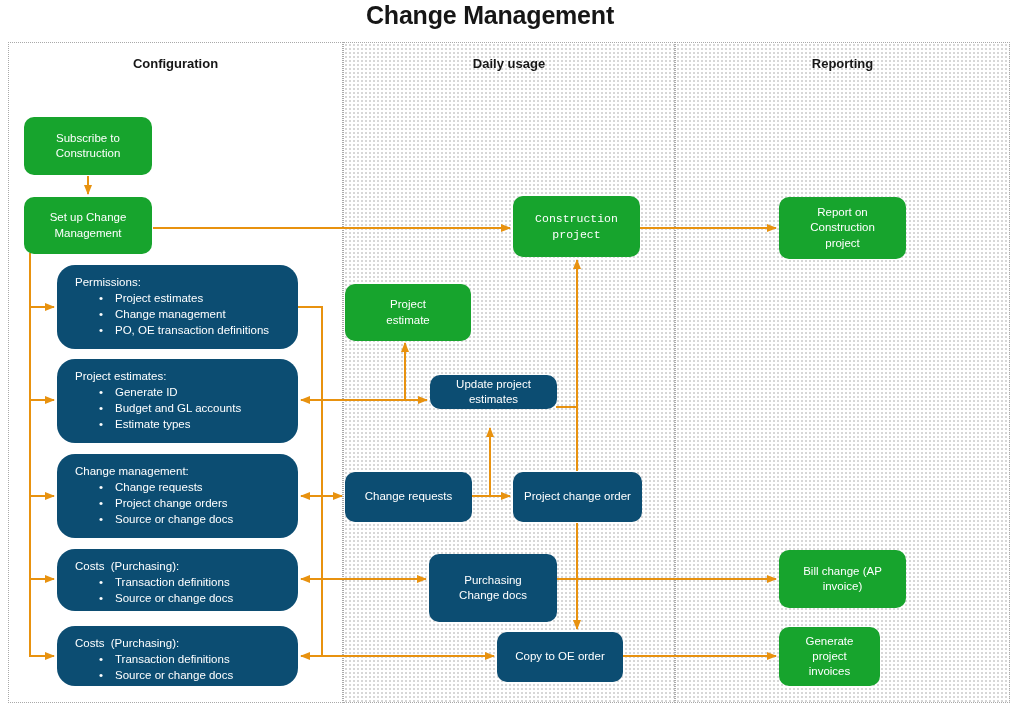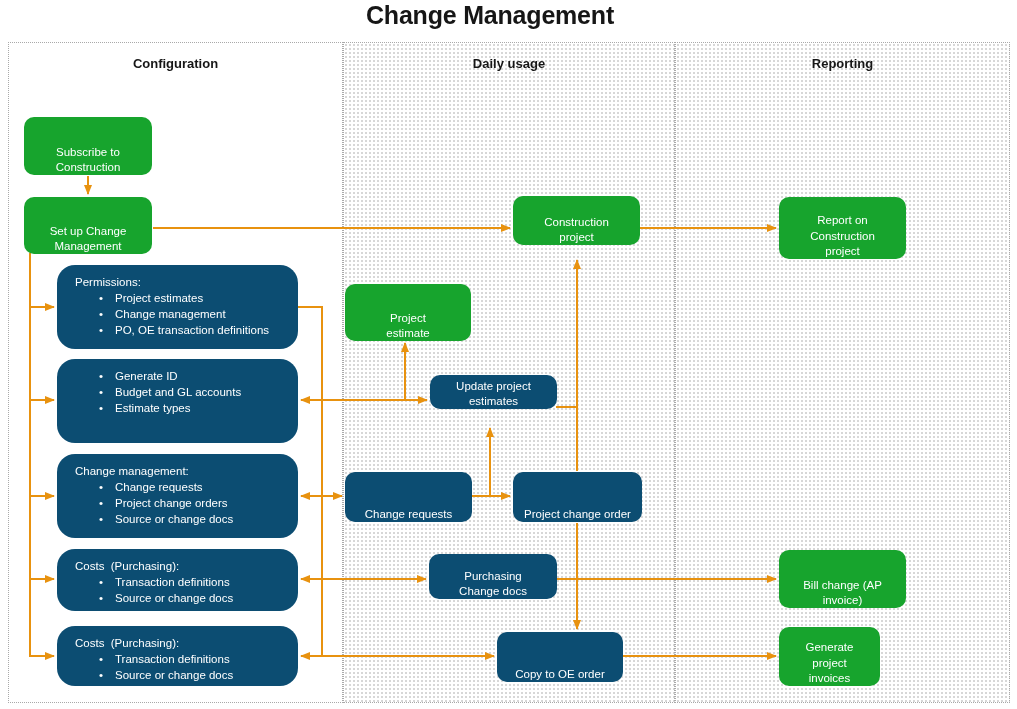--- a/index.html
+++ b/index.html
@@ -39,21 +39,21 @@
   .lane-header{
     position:absolute;top:13px;left:0;width:100%;
     text-align:center;
     font-size:13px;font-weight:bold;color:var(--ink);
   }
   svg.wires{position:absolute;left:0;top:0;z-index:1;}
   .node{
     position:absolute;z-index:2;
     border-radius:10px;
     color:#fff;
-    display:flex;align-items:flex-end;justify-content:center;
+    display:flex;align-items:center;justify-content:center;
     text-align:center;
     font-size:11.5px;line-height:1.32;
   }
   .node.green{background:var(--green);}
   .node.blue{background:var(--blue);}
   .listbox{
     position:absolute;z-index:2;
     left:57px;width:241px;
     border-radius:18px;
     background:var(--blue);color:#fff;
@@ -64,25 +64,25 @@
   .listbox ul{list-style:none;}
   .listbox li{padding-left:40px;position:relative;}
   .listbox li::before{
     content:"\2022";
     position:absolute;left:24px;top:0;
   }
   
   #n-subscribe{left:24px;top:117px;width:128px;height:58px;padding:0 12px;}
   #n-setup{left:24px;top:197px;width:128px;height:57px;padding:0 12px;}
   #n-project-estimate{left:345px;top:284px;width:126px;height:57px;padding:0 26px;}
-  #n-construction{left:513px;top:196px;width:127px;height:49px;padding:0 16px;}
+  #n-construction{left:513px;top:196px;width:127px;height:61px;padding:0 16px;font-family:Liberation Mono, monospace;}
   #n-update-estimates{left:430px;top:375px;width:127px;height:34px;padding:0 18px;}
   #n-change-requests{left:345px;top:472px;width:127px;height:50px;padding:0 12px;}
   #n-pco{left:513px;top:472px;width:129px;height:50px;padding:0 10px;}
-  #n-purchasing{left:429px;top:554px;width:128px;height:45px;padding:0 22px;}
+  #n-purchasing{left:429px;top:554px;width:128px;height:68px;padding:0 22px;}
   #n-copy-oe{left:497px;top:632px;width:126px;height:50px;padding:0 11px;}
   #n-report{left:779px;top:197px;width:127px;height:62px;padding:0 16px;}
   #n-bill-vendor{left:779px;top:550px;width:127px;height:58px;padding:0 16px;}
   #n-generate{left:779px;top:627px;width:101px;height:59px;padding:0 14px;}
   #n-permissions{top:265px;height:84px;}
   #n-project-estimates{top:359px;height:84px;}
   #n-change-management{top:454px;height:84px;}
   #n-costs1{top:549px;height:62px;}
   #n-costs2{top:626px;height:60px;}
 </style>
@@ -174,20 +174,21 @@
 
   <div class="listbox" id="n-permissions">
     <div class="lb-title">Permissions:</div>
     <ul>
         <li>Project estimates</li>
         <li>Change management</li>
         <li>PO, OE transaction definitions</li>
       </ul>
   </div>
   <div class="listbox" id="n-project-estimates">
+    <div class="lb-title">Project estimates:</div>
     <ul>
         <li>Generate ID</li>
         <li>Budget and GL accounts</li>
         <li>Estimate types</li>
       </ul>
   </div>
   <div class="listbox" id="n-change-management">
     <div class="lb-title">Change management:</div>
     <ul>
         <li>Change requests</li>

